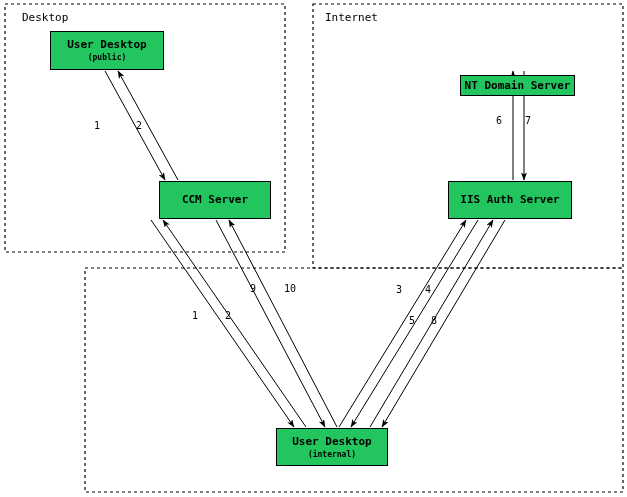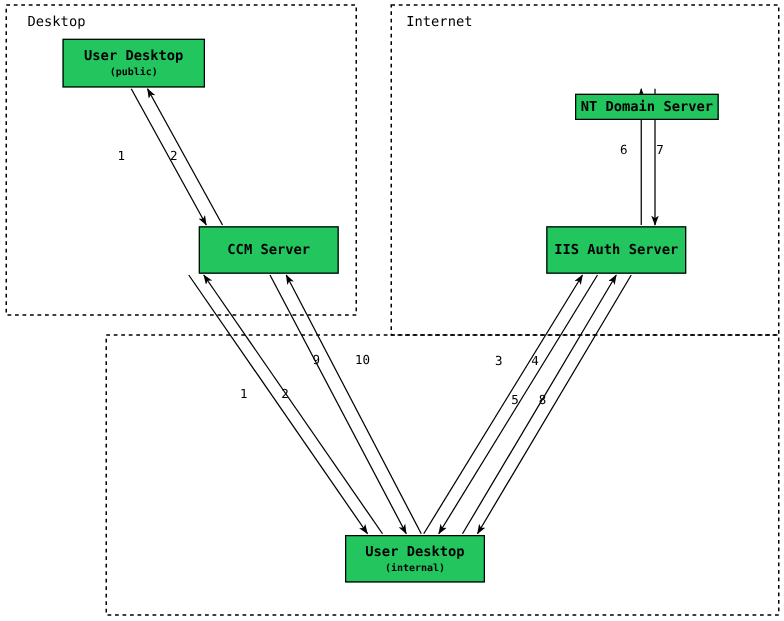--- a/index.html
+++ b/index.html
@@ -116,21 +116,21 @@
   </div>
 
   <div class="node-box" style="left:131px; top:181px; width:112px; height:38px;margin-left:28px;">
     <div class="node-title">CCM Server</div>
   </div>
 
   <div class="node-box" style="left:460px; top:31px; width:115px; height:21px;margin-top:44px;">
     <div class="node-title">NT Domain Server</div>
   </div>
 
-  <div class="node-box" style="left:437px; top:181px; width:112px; height:38px;">
+  <div class="node-box" style="left:448px; top:181px; width:124px; height:38px;">
     <div class="node-title">IIS Auth Server</div>
   </div>
 
   <div class="node-box" style="left:276px; top:428px; width:112px; height:38px;">
     <div class="node-title">User Desktop</div>
     <div class="node-sub">(internal)</div>
   </div>
 
   <div class="flow-label" style="left:94px; top:120px;">1</div>
   <div class="flow-label" style="left:136px; top:120px;">2</div>

